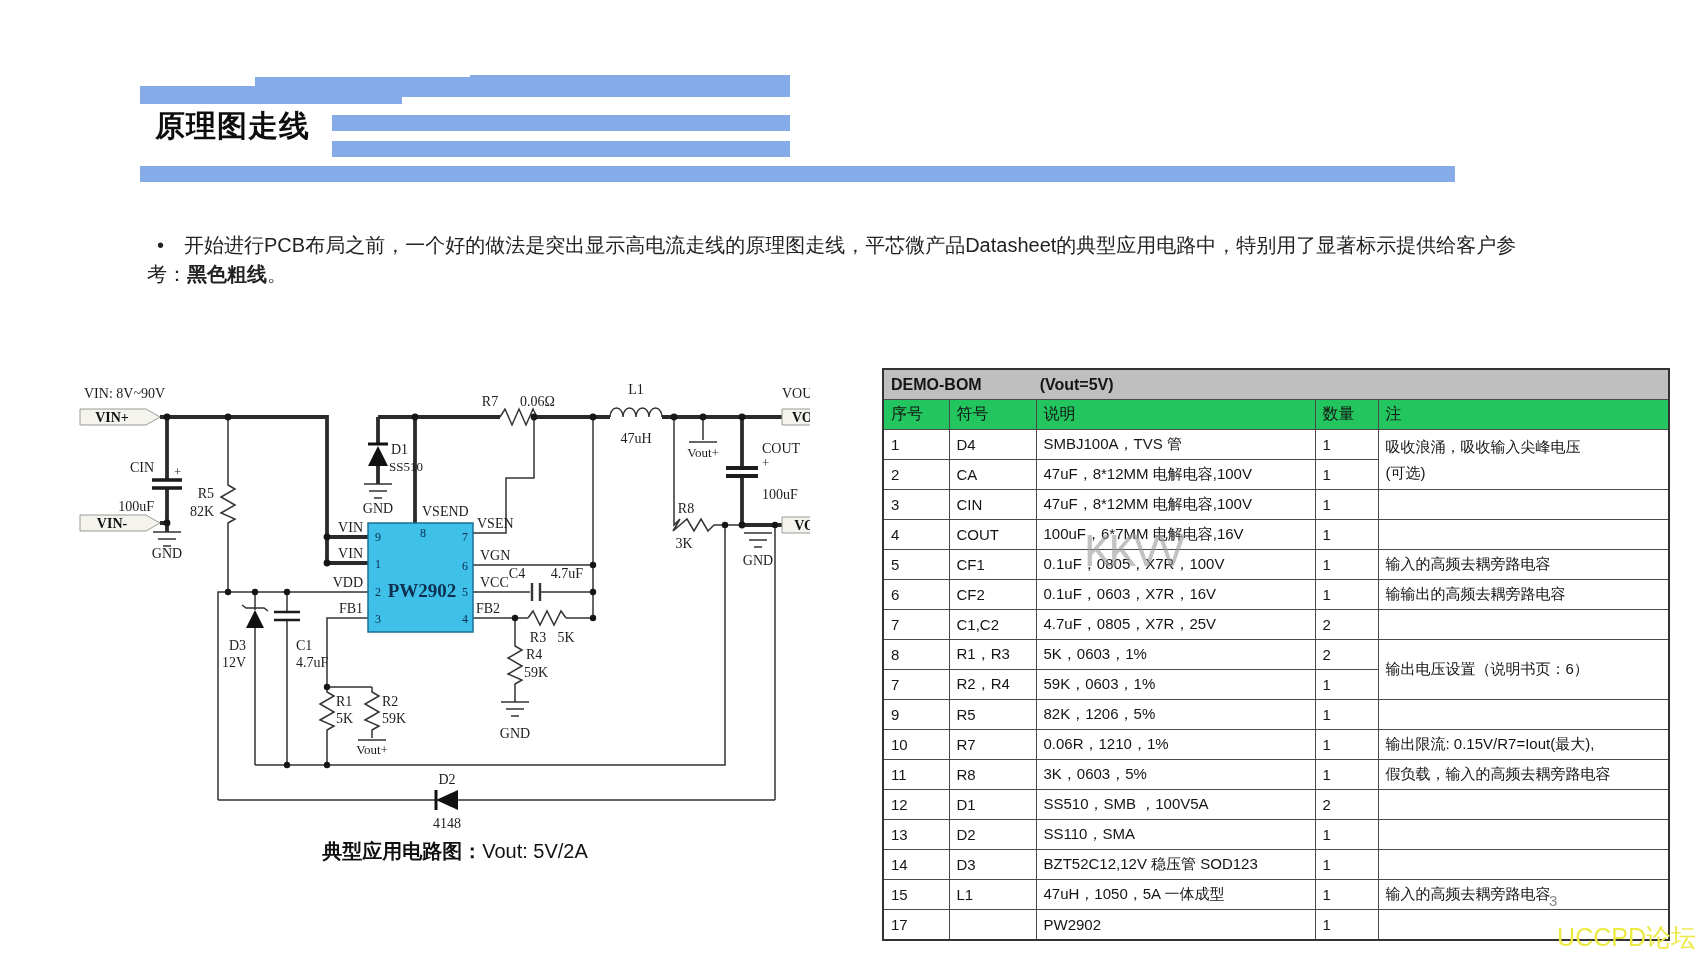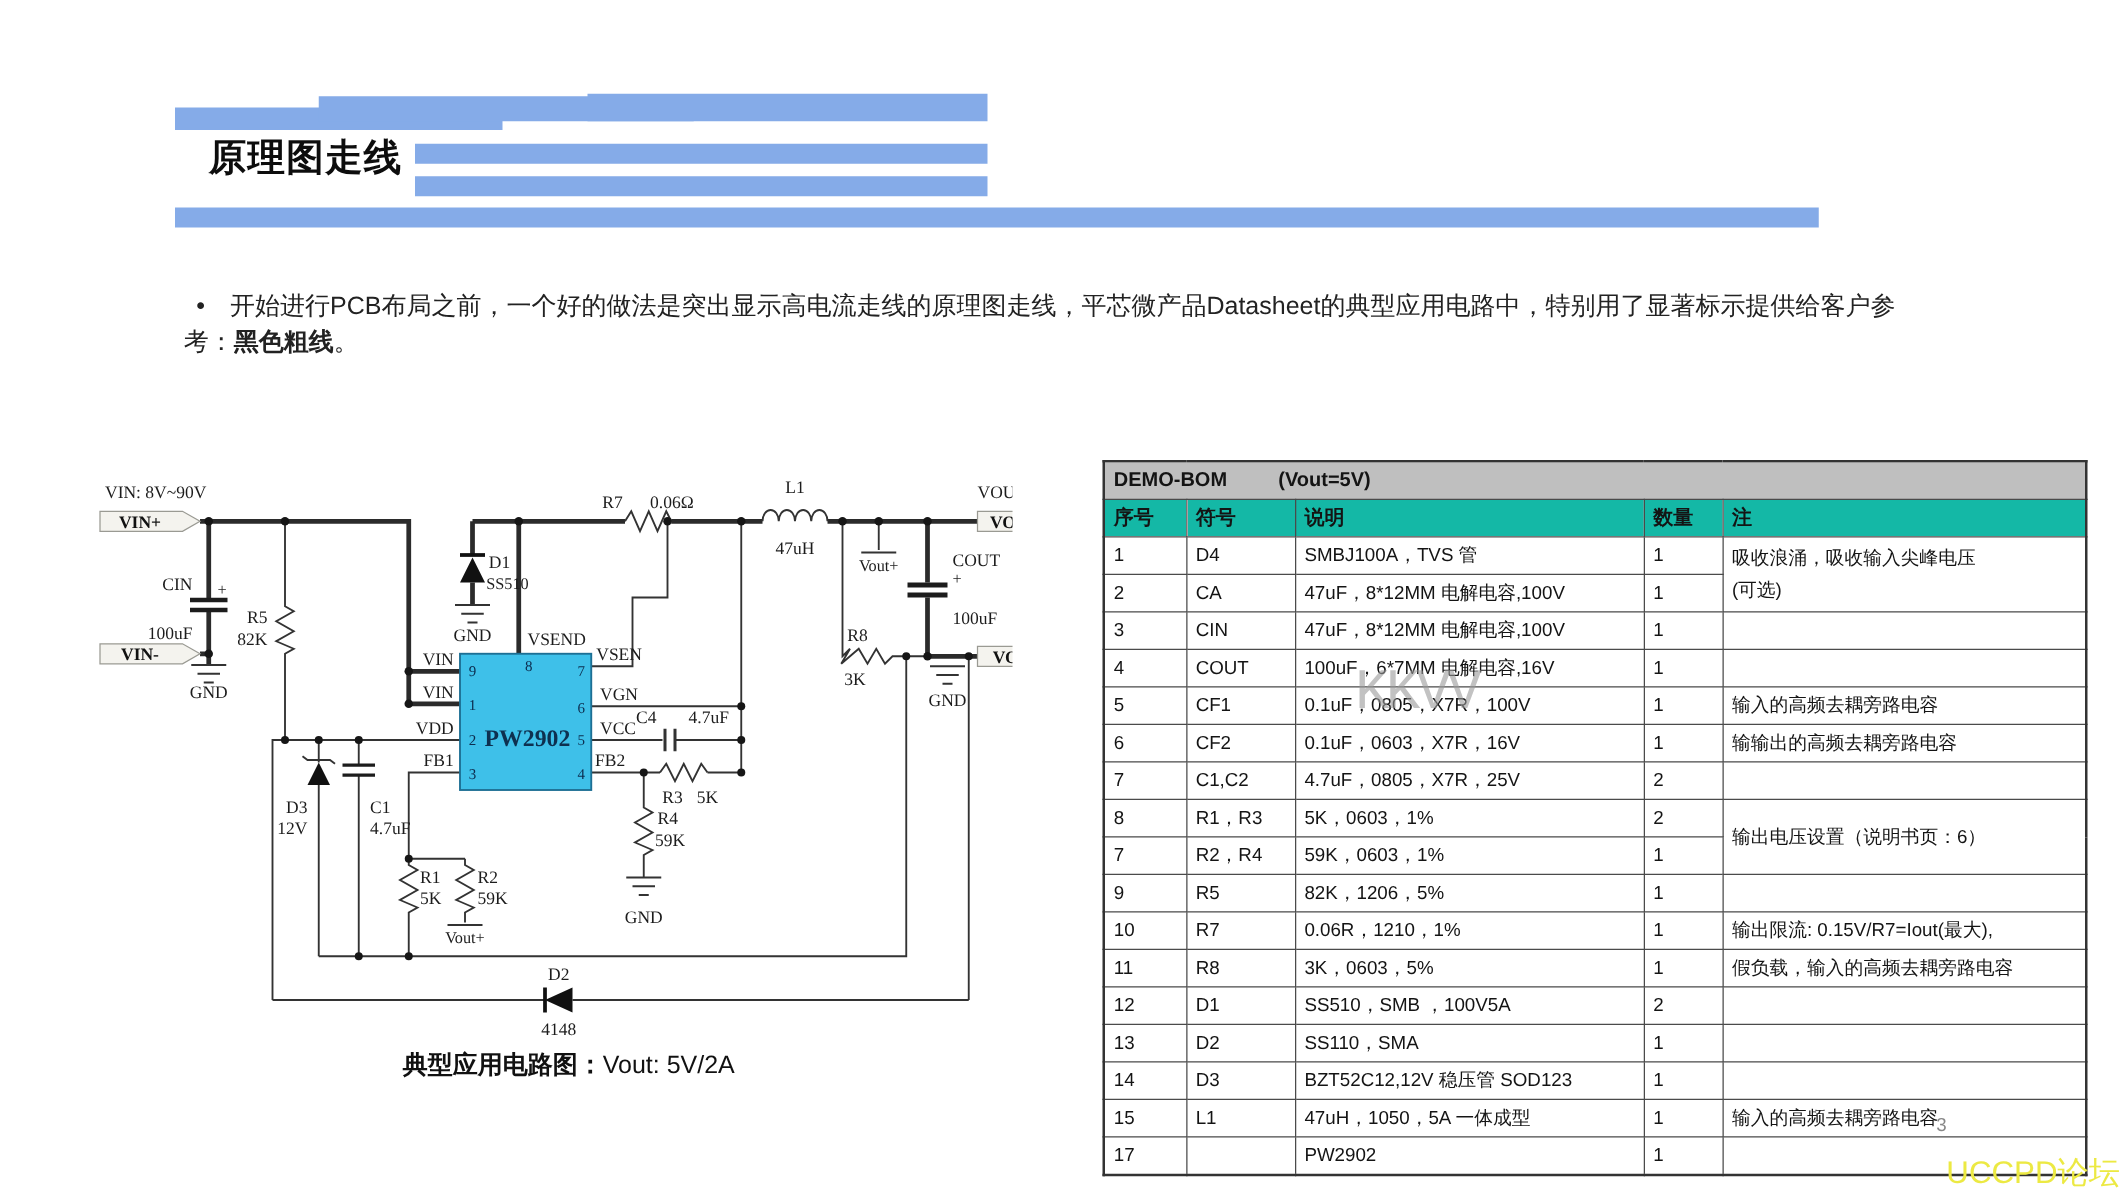--- a/index.html
+++ b/index.html
@@ -4,21 +4,20 @@
 <style>
   html,body{margin:0;padding:0;}
   body{
     width:1698px;height:955px;position:relative;background:#ffffff;overflow:hidden;
     font-family:"Liberation Sans",sans-serif;color:#1a1a1a;
   }
   .bar{position:absolute;background:#85abe8;}
   #page-title{
     position:absolute;left:155px;top:106px;font-size:30px;font-weight:bold;color:#0d0d0d;
     letter-spacing:1px;
-    margin-left:12px;
   }
   .bullets{position:absolute;left:147px;top:231px;width:1402px;font-size:20px;line-height:29px;color:#222;}
   .bullet{margin-bottom:13px;}
   .bullet .mark{padding:0 20px 0 10px;}
   .bold{font-weight:bold;}
   
   #schematic{position:absolute;left:70px;top:350px;}
   .w{stroke:#333;stroke-width:1.5;fill:none;}
   .tw{stroke:#2b2b2b;stroke-width:3.8;fill:none;}
   .plate{stroke:#1c1c1c;stroke-width:3.5;fill:none;}
@@ -29,22 +28,22 @@
   .tagtxt{font-family:"Liberation Serif",serif;font-size:14px;font-weight:bold;fill:#111;}
   .dot{fill:#161616;}
   .cap{font-family:"Liberation Sans",sans-serif;font-size:20px;fill:#111;}
   
   #bom{position:absolute;left:882px;top:368px;}
   #bom table{border-collapse:collapse;table-layout:fixed;width:786px;border:2px solid #333;
     font-size:15px;color:#141414;}
   #bom td,#bom th{border:1px solid #4a4a4a;padding:1px 7px;height:27px;overflow:hidden;
     white-space:nowrap;text-align:left;font-weight:normal;vertical-align:middle;}
   #bom .titlebar{background:#bfbfbf;font-weight:bold;font-size:16px;}
-  #bom .titlebar .sub{margin-left:41px;}
-  #bom th{background:#14b8a6;font-weight:bold;font-size:16px;}
+  #bom .titlebar .sub{margin-left:58px;}
+  #bom th{background:#22c55e;font-weight:normal;font-size:16px;}
   #bom td.note2 div{line-height:26px;}
   #watermark{position:absolute;left:1084px;top:528px;font-size:46px;color:#9a9a9a;opacity:.6;
     letter-spacing:-3px;font-family:Liberation Mono, monospace;}
   #pagenum{position:absolute;left:1549px;top:892px;font-size:15px;color:#888;}
   #forum{position:absolute;right:0px;bottom:1px;font-size:25px;color:#ece943;padding-right:2px;margin-left:40px;}
 </style>
 </head>
 <body>
 
 <div class="bar" style="left:140px;top:86px;width:262px;height:18px;"></div>

